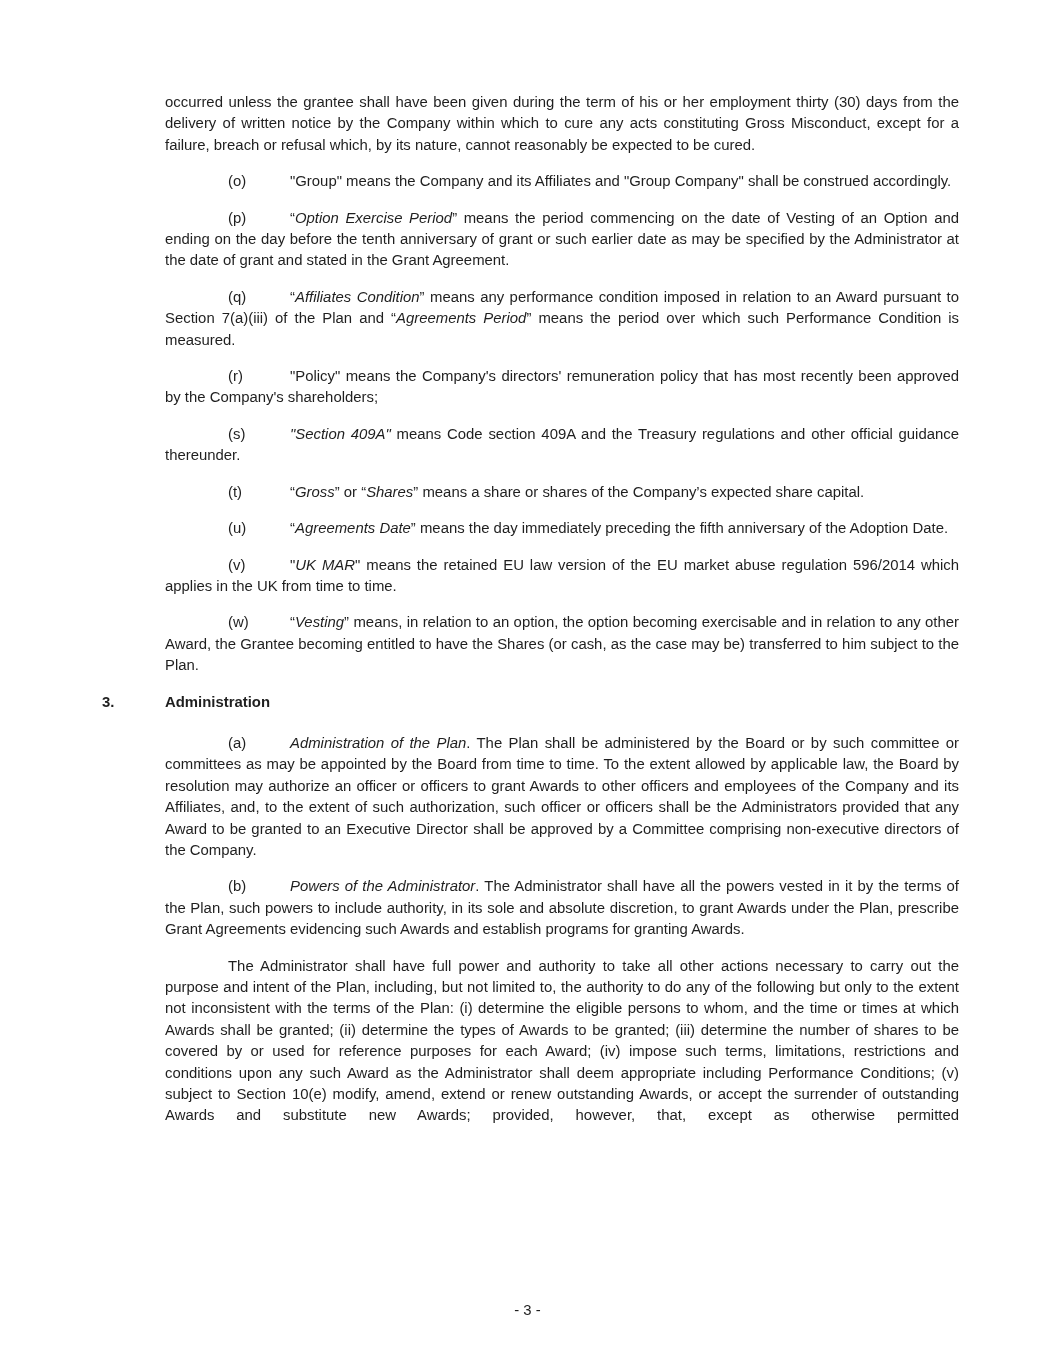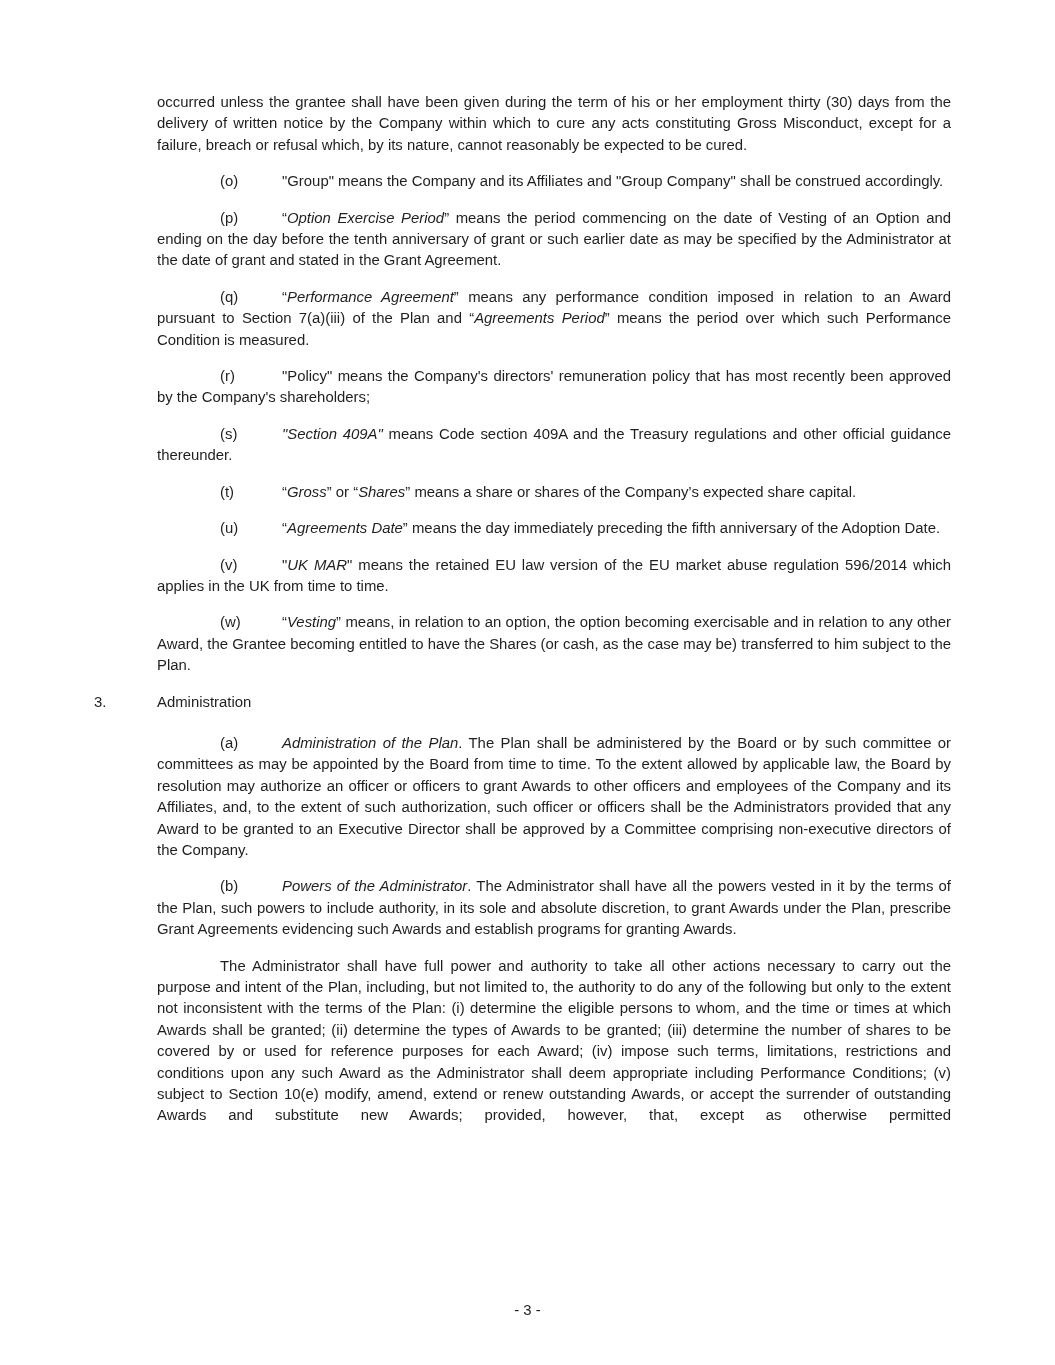--- a/index.html
+++ b/index.html
@@ -7,39 +7,39 @@
     position: relative;
     width: 1055px;
     height: 1365px;
     background: #ffffff;
     font-family: "Liberation Sans", "DejaVu Sans", sans-serif;
     color: #1f1f1f;
     overflow: hidden;
   }
   .content {
     position: absolute;
-    left: 157px;
+    left: 165px;
     top: 92px;
     width: 794px;
   }
   .content p {
     font-size: 14.9px;
     line-height: 21.4px;
     text-align: justify;
     margin: 0 0 15px 0;
   }
   p.def, p.cont { text-indent: 63px; }
   span.plabel {
     display: inline-block;
     width: 62px;
     text-indent: 0;
   }
   p.heading {
     margin: 11px 0 20px -63px;
-    font-weight: normal;
+    font-weight: bold;
     text-align: left;
     text-indent: 0;
   }
   span.hnum {
     display: inline-block;
     width: 63px;
     text-indent: 0;
   }
   p.cont { text-align-last: justify; margin-top: 13px; }
   em.run { }
@@ -54,21 +54,21 @@
   }
 </style>
 </head>
 <body>
 
 <div class="page">
   <div class="content">
       <p><span class="run">occurred unless the grantee shall have been given during the term of his or her employment thirty (30) days from the delivery of written notice by the Company within which to cure any acts constituting Gross Misconduct, except for a failure, breach or refusal which, by its nature, cannot reasonably be expected to be cured.</span></p>
       <p class="def"><span class="plabel">(o)</span><span class="run">"Group" means the Company and its Affiliates and "Group Company" shall be construed accordingly.</span></p>
       <p class="def"><span class="plabel">(p)</span><span class="run">“</span><em class="run">Option Exercise Period</em><span class="run">” means the period commencing on the date of Vesting of an Option and ending on the day before the tenth anniversary of grant or such earlier date as may be specified by the Administrator at the date of grant and stated in the Grant Agreement.</span></p>
-      <p class="def"><span class="plabel">(q)</span><span class="run">“</span><em class="run">Performance Agreement</em><span class="run">” means any performance condition imposed in relation to an Award pursuant to Section 7(a)(iii) of the Plan and “</span><em class="run">Agreements Period</em><span class="run">” means the period over which such Performance Condition is measured.</span></p>
+      <p class="def"><span class="plabel">(q)</span><span class="run">“</span><em class="run">Affiliates Condition</em><span class="run">” means any performance condition imposed in relation to an Award pursuant to Section 7(a)(iii) of the Plan and “</span><em class="run">Agreements Period</em><span class="run">” means the period over which such Performance Condition is measured.</span></p>
       <p class="def"><span class="plabel">(r)</span><span class="run">"Policy" means the Company's directors' remuneration policy that has most recently been approved by the Company's shareholders;</span></p>
       <p class="def"><span class="plabel">(s)</span><em class="run">"Section 409A"</em><span class="run"> means Code section 409A and the Treasury regulations and other official guidance thereunder.</span></p>
       <p class="def"><span class="plabel">(t)</span><span class="run">“</span><em class="run">Gross</em><span class="run">” or “</span><em class="run">Shares</em><span class="run">” means a share or shares of the Company’s expected share capital.</span></p>
       <p class="def"><span class="plabel">(u)</span><span class="run">“</span><em class="run">Agreements Date</em><span class="run">” means the day immediately preceding the fifth anniversary of the Adoption Date.</span></p>
       <p class="def"><span class="plabel">(v)</span><span class="run">"</span><em class="run">UK MAR</em><span class="run">" means the retained EU law version of the EU market abuse regulation 596/2014 which applies in the UK from time to time.</span></p>
       <p class="def"><span class="plabel">(w)</span><span class="run">“</span><em class="run">Vesting</em><span class="run">” means, in relation to an option, the option becoming exercisable and in relation to any other Award, the Grantee becoming entitled to have the Shares (or cash, as the case may be) transferred to him subject to the Plan.</span></p>
       <p class="heading"><span class="hnum">3.</span><span>Administration</span></p>
       <p class="def"><span class="plabel">(a)</span><em class="run">Administration of the Plan</em><span class="run">.  The Plan shall be administered by the Board or by such committee or committees as may be appointed by the Board from time to time.  To the extent allowed by applicable law, the Board by resolution may authorize an officer or officers to grant Awards to other officers and employees of the Company and its Affiliates, and, to the extent of such authorization, such officer or officers shall be the Administrators provided that any Award to be granted to an Executive Director shall be approved by a Committee comprising non-executive directors of the Company.</span></p>
       <p class="def"><span class="plabel">(b)</span><em class="run">Powers of the Administrator</em><span class="run">.  The Administrator shall have all the powers vested in it by the terms of the Plan, such powers to include authority, in its sole and absolute discretion, to grant Awards under the Plan, prescribe Grant Agreements evidencing such Awards and establish programs for granting Awards.</span></p>
       <p class="cont"><span class="run">The Administrator shall have full power and authority to take all other actions necessary to carry out the purpose and intent of the Plan, including, but not limited to, the authority to do any of the following but only to the extent not inconsistent with the terms of the Plan:  (i) determine the eligible persons to whom, and the time or times at which Awards shall be granted; (ii) determine the types of Awards to be granted; (iii) determine the number of shares to be covered by or used for reference purposes for each Award; (iv) impose such terms, limitations, restrictions and conditions upon any such Award as the Administrator shall deem appropriate including Performance Conditions; (v) subject to Section 10(e) modify, amend, extend or renew outstanding Awards, or accept the surrender of outstanding Awards and substitute new Awards; provided, however, that, except as otherwise permitted</span></p>

